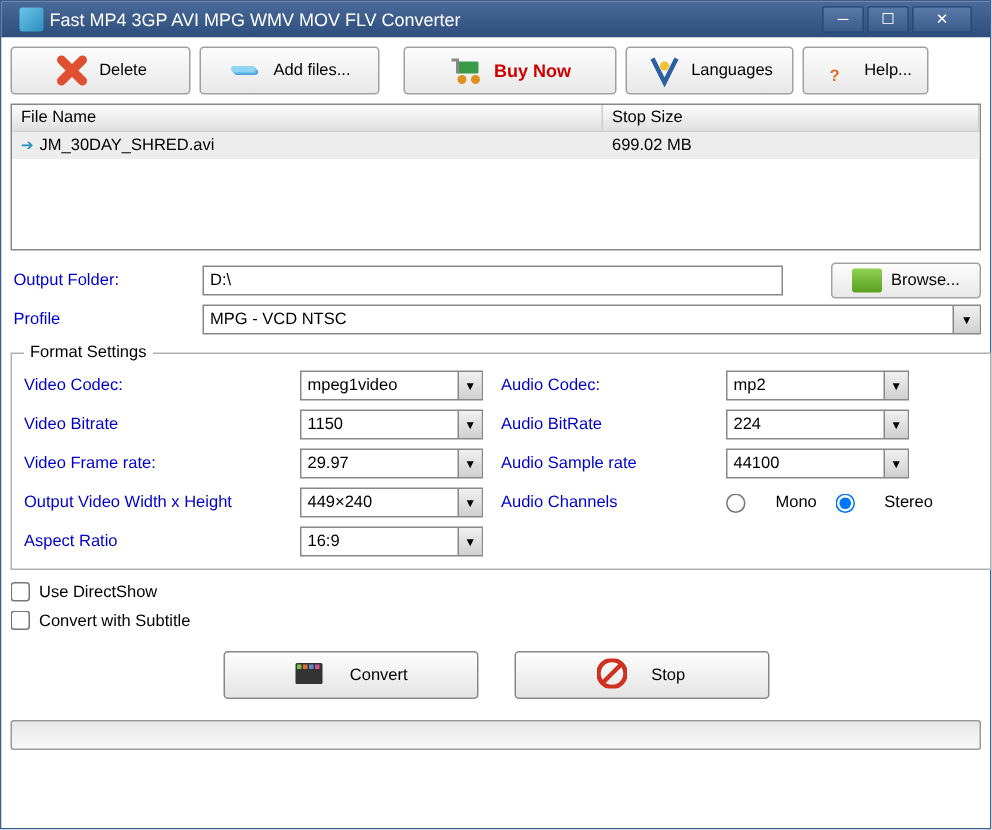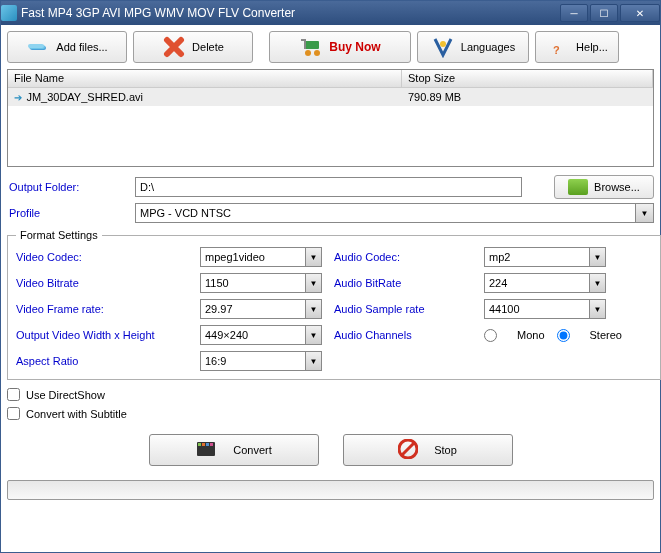--- a/index.html
+++ b/index.html
@@ -1,18 +1,18 @@
 <!DOCTYPE html>
 <html><head>
 <meta charset="utf-8">
 <style>
 * { box-sizing: border-box; margin: 0; padding: 0; font-family: Tahoma, sans-serif; font-size: 11px; }
 body { background: #fff; width: 661px; height: 553px; }
 .window { width: 661px; height: 553px; border: 1px solid #3b5d8f; background: #f0f0f0; }
-.titlebar { height: 24px; background: linear-gradient(to bottom, #4a6a9a, #2d4d7d); display: flex; align-items: center; padding: 0 0; color: white; }
+.titlebar { height: 24px; background: linear-gradient(to bottom, #4a6a9a, #2d4d7d); display: flex; align-items: center; padding: 0 12px; color: white; }
 .titlebar-icon { width: 16px; height: 16px; margin-right: 4px; background: linear-gradient(135deg, #6bc4e8, #2a8fc0); border-radius: 2px; }
 .titlebar-text { flex: 1; font-size: 12px; }
 .win-controls { display: flex; gap: 2px; }
 .win-btn { width: 28px; height: 18px; background: linear-gradient(to bottom, #5a7aaa, #3a5a8a); border: 1px solid #2a4a7a; display: flex; align-items: center; justify-content: center; color: white; font-size: 10px; border-radius: 2px; }
 .win-btn.close { width: 40px; background: linear-gradient(to bottom, #5a7aaa, #3a5a8a); }
 .content { padding: 6px; background: #fff; height: calc(100% - 24px); }
 .toolbar { display: flex; gap: 6px; margin-bottom: 6px; }
 .tbtn { height: 32px; border: 1px solid #a0a0a0; background: linear-gradient(to bottom, #fdfdfd, #e8e8e8); display: flex; align-items: center; justify-content: center; gap: 6px; border-radius: 3px; padding: 0 8px; cursor: pointer; }
 .tbtn .icon { width: 24px; height: 24px; display: flex; align-items: center; justify-content: center; }
 .tbtn-add { width: 120px; }
@@ -61,37 +61,37 @@
     <div class="titlebar-text">Fast MP4 3GP AVI MPG WMV MOV FLV Converter</div>
     <div class="win-controls">
       <div class="win-btn">─</div>
       <div class="win-btn">☐</div>
       <div class="win-btn close">✕</div>
     </div>
   </div>
   <div class="content">
 
     <div class="toolbar">
+      <div class="tbtn tbtn-del">
+        <span class="icon">
+            <svg width="22" height="22">
+              <path d="M4 4 L18 18 M18 4 L4 18" stroke="#e05030" stroke-width="6" stroke-linecap="round"></path>
+            </svg>
+          </span>
+        <span>Delete</span>
+      </div>
       <div class="tbtn tbtn-add">
         <span class="icon">
             <svg width="22" height="22">
               <rect x="3" y="10" width="16" height="4" rx="2" fill="#4aa0d8"></rect>
               <rect x="2" y="9" width="16" height="4" rx="2" fill="#6bc4e8"></rect>
               <rect x="1" y="8" width="16" height="4" rx="2" fill="#8fd4f0"></rect>
             </svg>
           </span>
         <span>Add files...</span>
-      </div>
-      <div class="tbtn tbtn-del">
-        <span class="icon">
-            <svg width="22" height="22">
-              <path d="M4 4 L18 18 M18 4 L4 18" stroke="#e05030" stroke-width="6" stroke-linecap="round"></path>
-            </svg>
-          </span>
-        <span>Delete</span>
       </div>
       <div class="tbtn tbtn-buy">
         <span class="icon">
             <svg width="24" height="20">
               <rect x="6" y="4" width="14" height="8" fill="#3a9a4a" rx="1"></rect>
               <circle cx="9" cy="16" r="3" fill="#e09020"></circle>
               <circle cx="18" cy="16" r="3" fill="#e09020"></circle>
               <path d="M2 3 L6 3 L6 12" stroke="#888" stroke-width="2" fill="none"></path>
             </svg>
           </span>
@@ -119,21 +119,21 @@
     <div class="filelist">
       <div class="fl-header">
         <div class="fl-col fl-col1">File Name</div>
         <div class="fl-col fl-col2">Stop Size</div>
       </div>
       <div class="fl-row">
         <div class="fl-cell1">
           <span class="arrow-icon">➔</span>
           <span>JM_30DAY_SHRED.avi</span>
         </div>
-        <div class="fl-cell2">790.89 MB</div>
+        <div class="fl-cell2">699.02 MB</div>
       </div>
     </div>
 
     <div class="form-row">
       <div class="lbl-blue">Output Folder:</div>
       <input class="input-text" type="text" value="D:\" style="">
       <div class="btn-browse">
         <div class="folder-icon"></div>
         <span>Browse...</span>
       </div>

